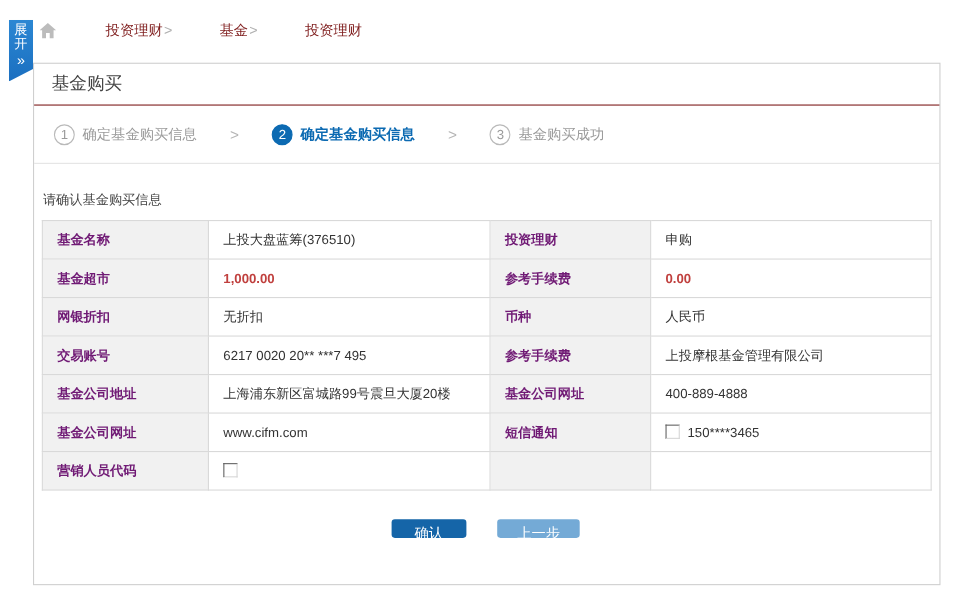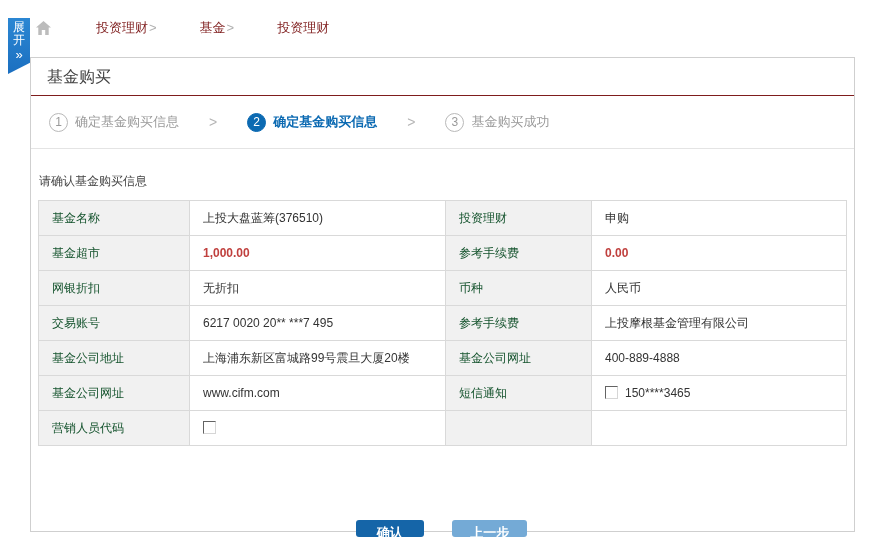--- a/index.html
+++ b/index.html
@@ -51,38 +51,38 @@
   .step.active .step-label { color:var(--accent,#0c6ab2); font-weight:bold; }
   .step-sep { margin:0 30px; color:#b5b5b5; font-size:14px; }
   
   .content { padding:24px 9px 0 7px; }
   .hint { font-size:12px; color:#444; margin:0 0 10px 1px; }
   table { border-collapse:collapse; width:100%; table-layout:fixed; }
   th, td {
     border:1px solid #d9d9d9; height:35px; padding:0 13px;
     font-size:12px; text-align:left; overflow:hidden; white-space:nowrap;
   }
-  th { background:#f1f1f1; color:#14532d; font-weight:normal; }
+  th { background:#f1f1f1; color:#701a75; font-weight:bold; }
   td { color:#333; background:#fff; }
   td.red { color:var(--red,#c0403e); font-weight:bold; }
   .checkbox {
     display:inline-block; width:13px; height:13px; background:#fff;
     border-top:1px solid #636363; border-left:1px solid #636363;
     border-right:1px solid #d6d6d6; border-bottom:1px solid #d6d6d6;
     vertical-align:middle; margin-right:7px; margin-top:-2px; cursor:pointer;
   }
   
   .btn-row { text-align:center; margin-top:26px; }
   .btn {
     display:inline-block; min-width:68px; height:17px; line-height:26px;
     border:none; border-radius:3px; color:#fff; font-size:13px;
-    padding:0 18px; cursor:pointer; font-family:inherit;font-weight:bold;
+    padding:0 18px; cursor:pointer; font-family:inherit;
   }
   .btn-confirm { background:var(--primary,#1565a8); margin-right:24px; }
-  .btn-back { background:var(--secondary,#74aad6);margin-top:48px; }
+  .btn-back { background:var(--secondary,#74aad6); }
 </style>
 </head>
 <body>
 
 <div class="ribbon">
   <div class="ribbon-label">展开</div>
   <span class="ribbon-arrow">»</span>
 </div>
 
 <div class="breadcrumb">

